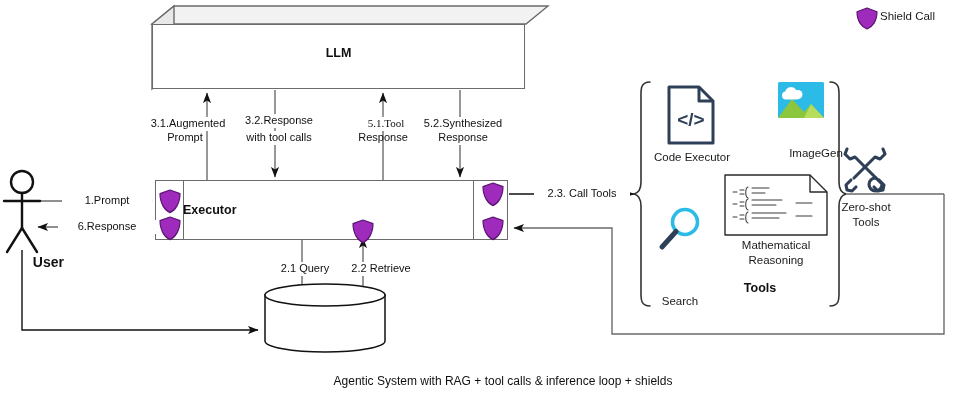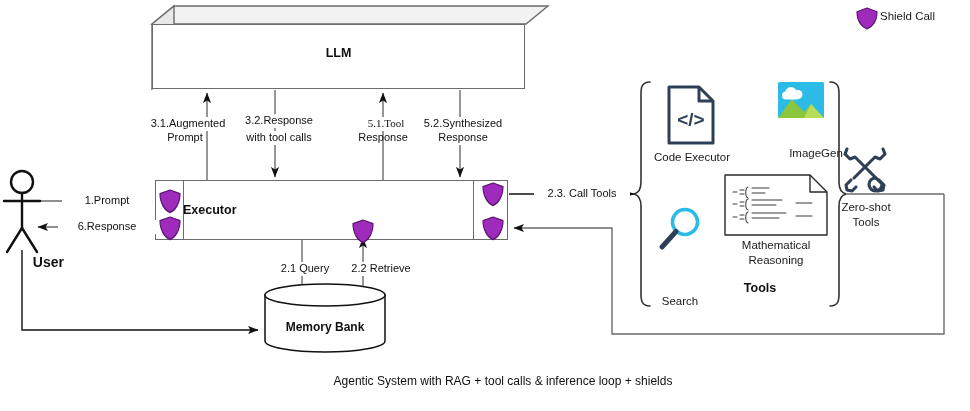--- a/index.html
+++ b/index.html
@@ -198,23 +198,20 @@
         <path d="M0,-11 L10,-7.4 C10,2.4 5.4,9.2 0,11.6 C-5.4,9.2 -10,2.4 -10,-7.4 Z" fill="#9f2bbd" stroke="#5c1570" stroke-width="1.2" stroke-linejoin="round"></path>
       </g>
     </defs>
     <use href="#shield-shape" x="0" y="0" transform="translate(170,201)"></use>
     <use href="#shield-shape" x="0" y="0" transform="translate(170,228)"></use>
     <use href="#shield-shape" x="0" y="0" transform="translate(363,231)"></use>
     <use href="#shield-shape" x="0" y="0" transform="translate(493,194)"></use>
     <use href="#shield-shape" x="0" y="0" transform="translate(493,228)"></use>
   </svg>
 
-  <div id="memory-bank" class="abs">
-    <div id="mem-label">Memory Bank</div>
-  </div>
 
   <div id="user-label" class="abs">User</div>
 
   <div class="lbl onwire" style="left:62px;  top:194px; width:84px;">1.Prompt</div>
   <div class="lbl onwire" style="left:58px;  top:220px; width:92px;">6.Response</div>
 
   <div class="lbl onwire" style="left:140px; top:117px; width:90px;">3.1.Augmented</div>
   <div class="lbl" style="left:140px; top:131px; width:90px;">Prompt</div>
 
   <div class="lbl onwire" style="left:232px; top:114px; width:88px;">3.2.Response</div>

